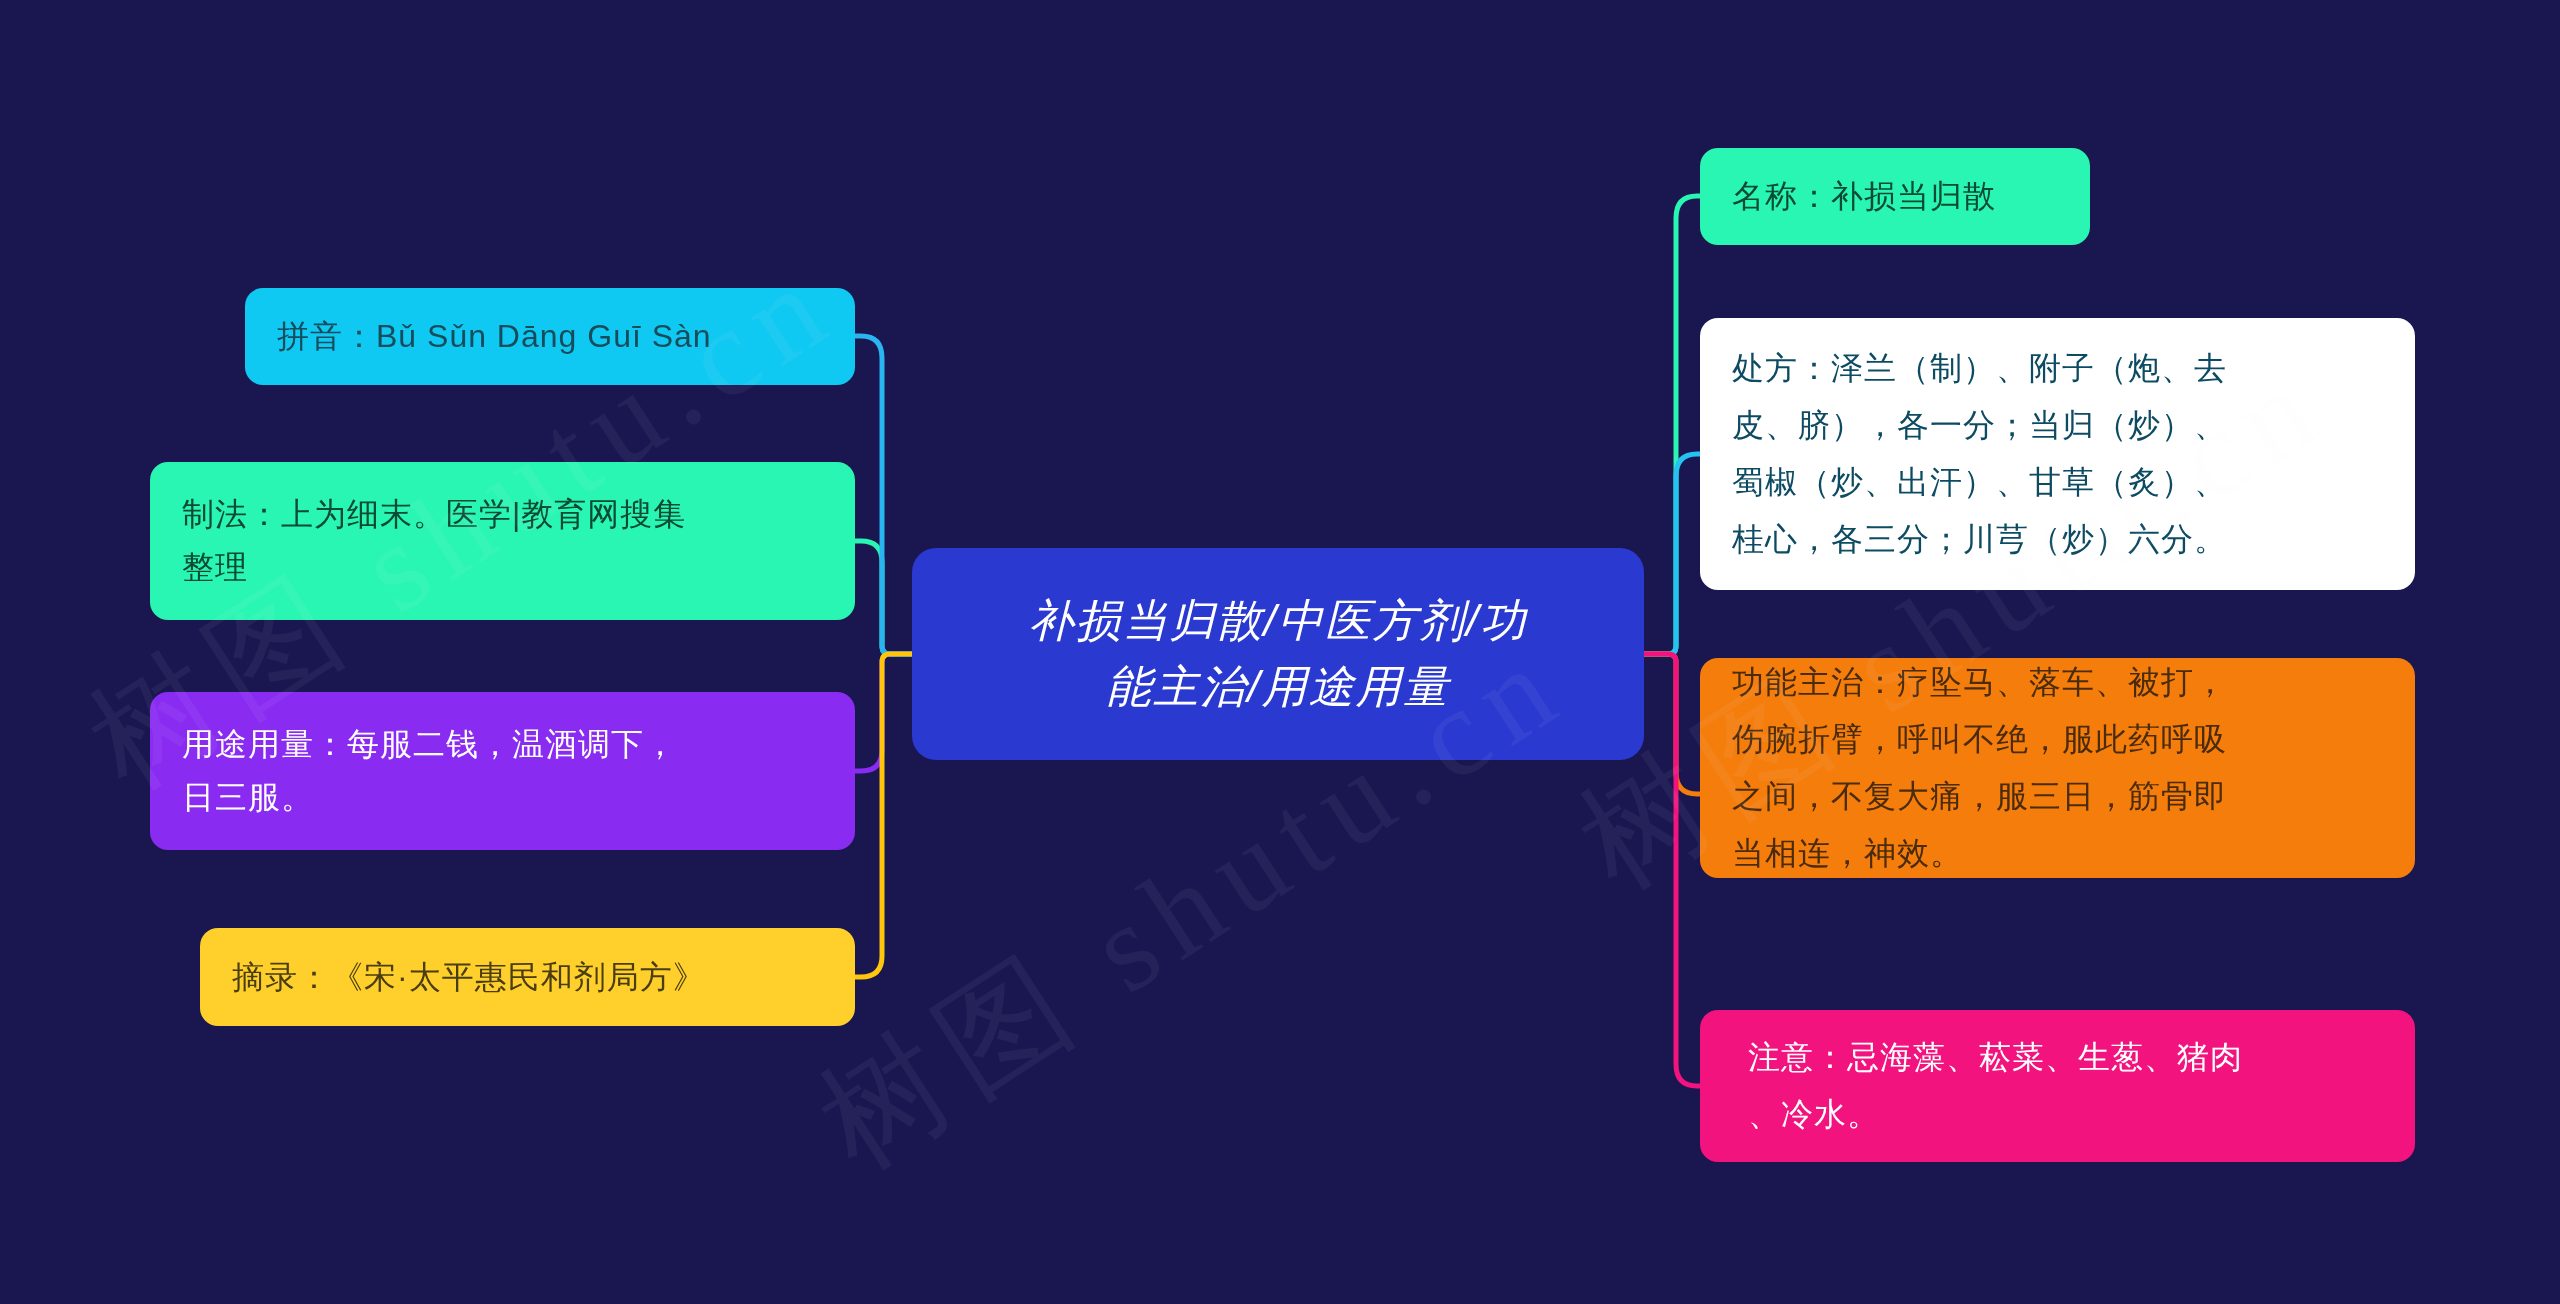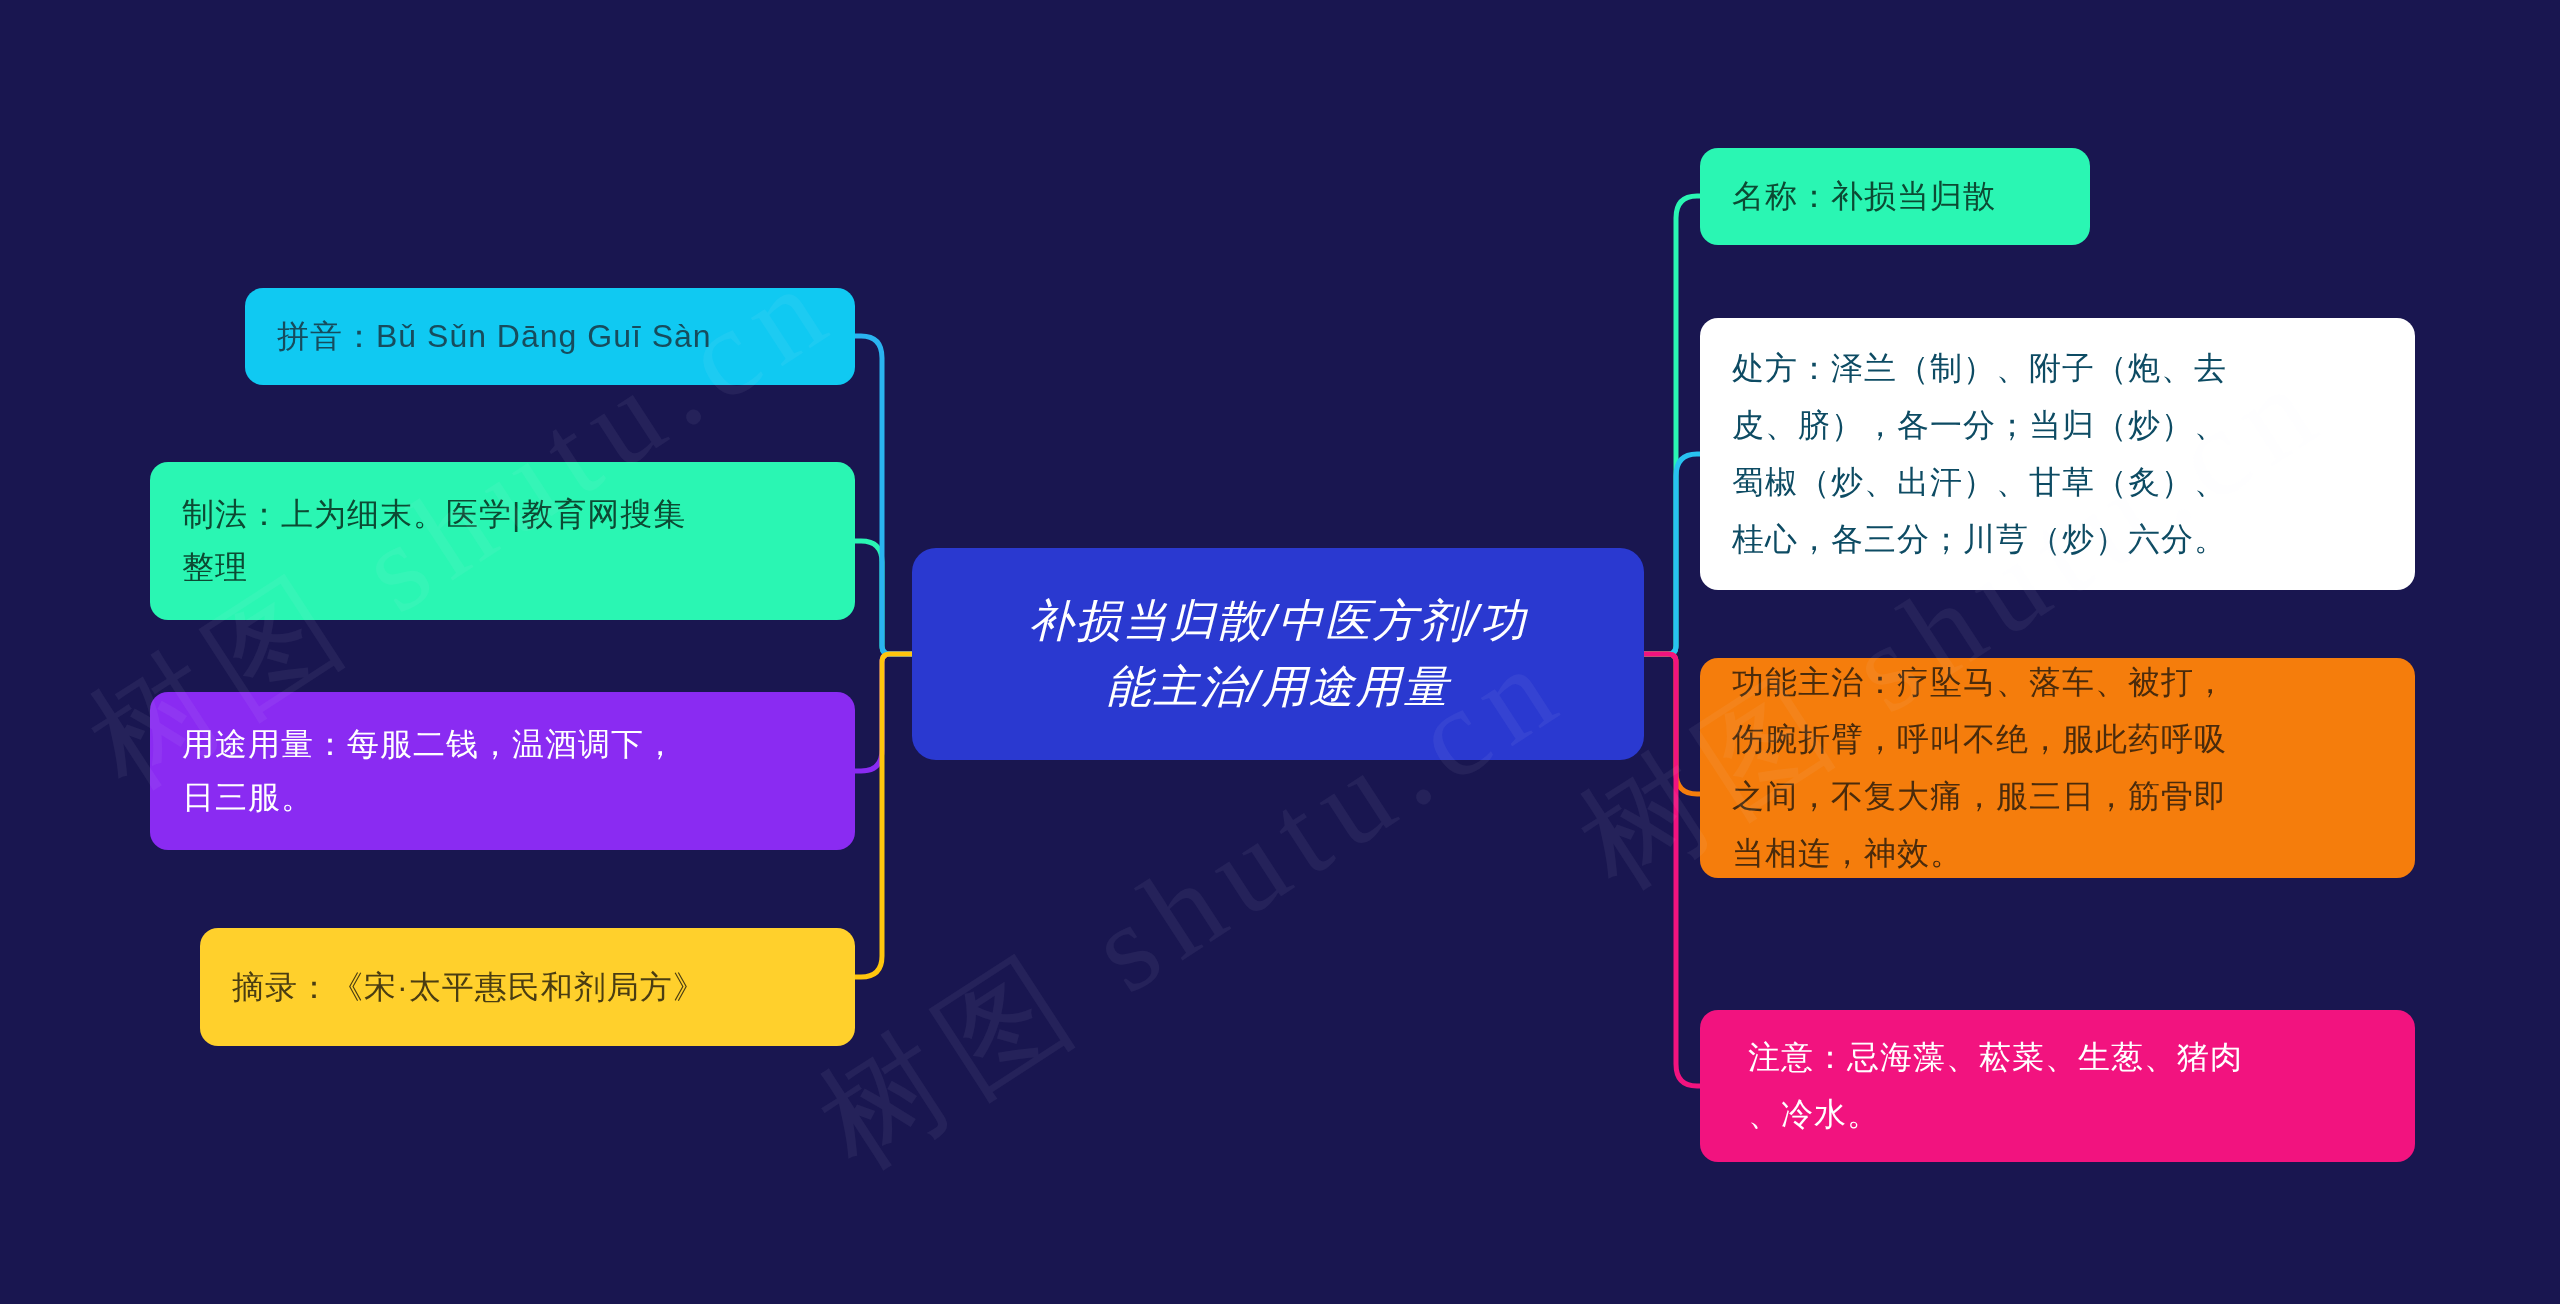--- a/index.html
+++ b/index.html
@@ -26,21 +26,21 @@
   .node.big4{line-height:57px;}
   .node.root{
     justify-content:center;text-align:center;
     font-size:45px;line-height:66px;
     border-radius:24px;letter-spacing:2px;font-style:italic;
   }
   
   .n-pinyin   {left:245px; top:288px; width:610px; height:97px;}
   .n-zhifa    {left:150px; top:462px; width:705px; height:158px;}
   .n-yongtu   {left:150px; top:692px; width:705px; height:158px;}
-  .n-zhailu   {left:200px; top:928px; width:655px; height:118px;}
+  .n-zhailu   {left:200px; top:928px; width:655px; height:98px;}
   .n-root     {left:912px; top:548px; width:732px; height:212px;}
   .n-mingcheng{left:1700px;top:148px; width:390px; height:97px;}
   .n-chufang  {left:1700px;top:318px; width:715px; height:272px;}
   .n-gongneng {left:1700px;top:658px; width:715px; height:220px;}
   .n-zhuyi    {left:1700px;top:1010px;width:715px; height:152px;padding-left:48px;}
   .wm-layer{position:absolute;left:0;top:0;width:100%;height:100%;z-index:3;pointer-events:none;}
   .wm{
     position:absolute;
     font-size:125px;
     letter-spacing:14px;

